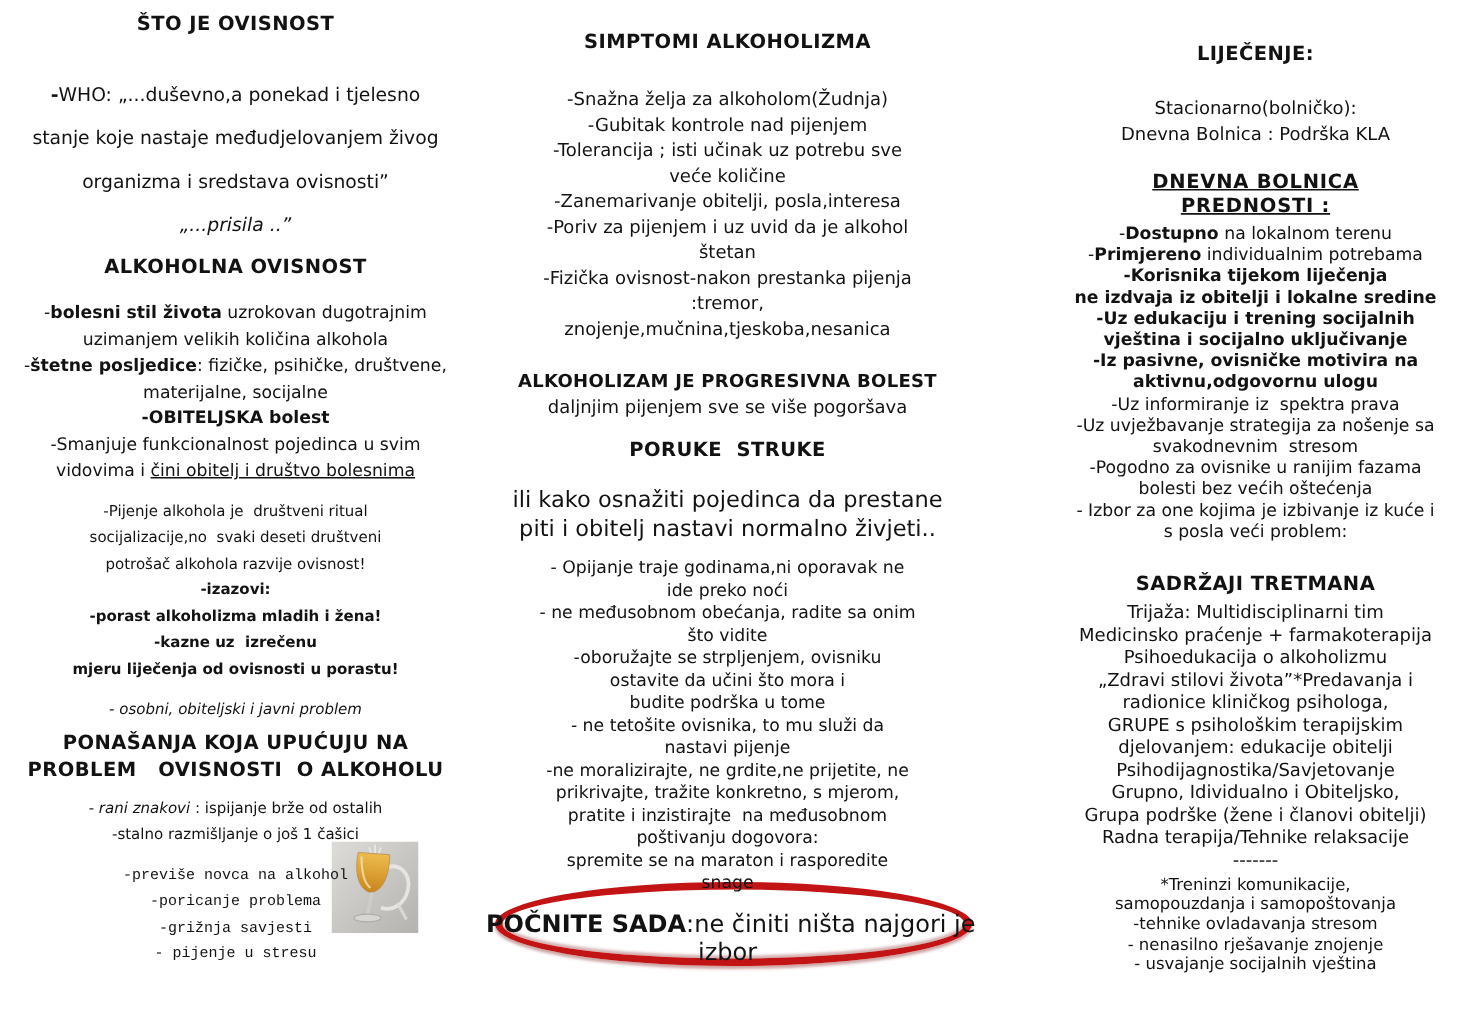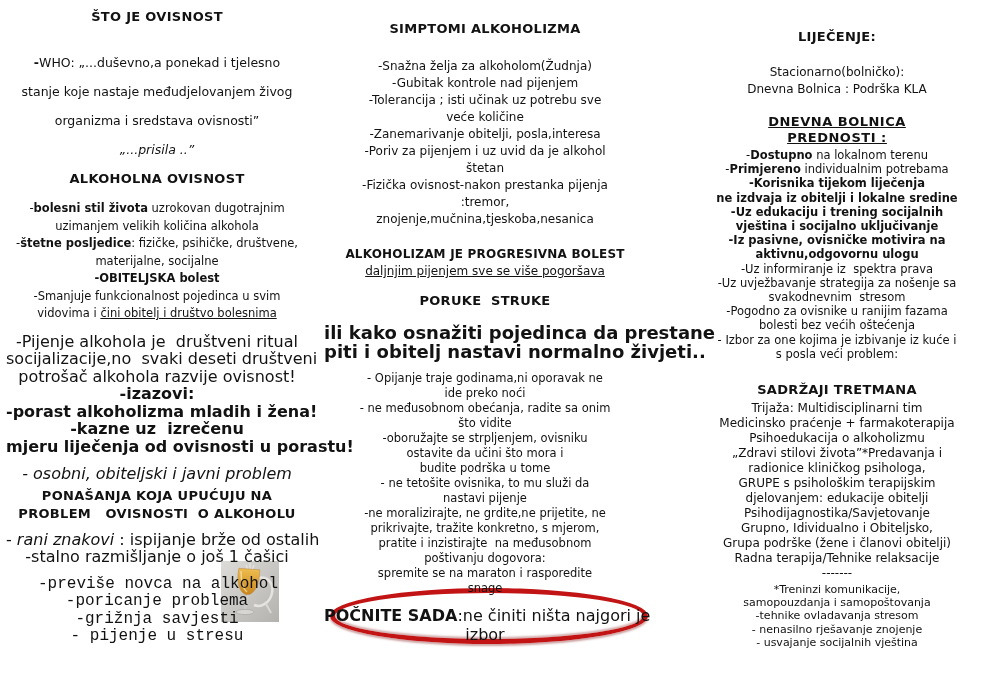--- a/index.html
+++ b/index.html
@@ -14,24 +14,24 @@
   #col-3 { left:684px; top:28px; width:306px; }
   .line { white-space:pre; }
   .b { font-weight:bold; }
   .i { font-style:italic; }
   .u { text-decoration:underline; }
 
   
   .k-h     { font-size:13px;   font-weight:bold; line-height:18px; letter-spacing:.3px; }
   .k-lead  { font-size:12.5px; line-height:29px; }
   .k-body12{ font-size:11.5px; line-height:17.5px; }
-  .k-body13{ font-size:16px;   line-height:17.5px;text-align:center; }
+  .k-body13{ font-size:10px;   line-height:17.5px;text-align:center; }
   .k-b17   { font-size:12px;   line-height:17px; }
   .k-h12   { font-size:12px;   font-weight:bold; line-height:17px; letter-spacing:.2px; }
-  .k-leadb { font-size:18px; font-weight:bold; line-height:18.5px; }
+  .k-leadb { font-size:15px; font-weight:normal; line-height:18.5px; }
   .k-b15   { font-size:11.5px; line-height:15px; }
   .k-ell   { font-size:16px; line-height:19px; }
   .k-h2    { font-size:13px;   font-weight:bold; line-height:16px; letter-spacing:.5px;text-decoration:underline; }
   .k-b14   { font-size:11.5px; line-height:14.2px; }
   .k-b15b  { font-size:12px;   line-height:15px; }
   .k-foot  { font-size:11px;   line-height:13.2px; }
   .narrow  { width:238px; }
 
   
   #pocnite-ellipse {
@@ -133,21 +133,21 @@
         <div class="line"><span>-Zanemarivanje obitelji, posla,interesa</span></div>
         <div class="line"><span>-Poriv za pijenjem i uz uvid da je alkohol</span></div>
         <div class="line"><span>štetan</span></div>
         <div class="line"><span>-Fizička ovisnost-nakon prestanka pijenja</span></div>
         <div class="line"><span>:tremor,</span></div>
         <div class="line"><span>znojenje,mučnina,tjeskoba,nesanica</span></div>
       </div>
       <div class="block k-h12" style="margin-top: 18px;">
         <div class="line"><span>ALKOHOLIZAM JE PROGRESIVNA BOLEST</span></div>
       </div>
-      <div class="block k-b17" style="margin-top: 0px; text-decoration: underline;">
+      <div class="block k-b17" style="margin-top: 0px;">
         <div class="line"><span>daljnjim pijenjem sve se više pogoršava</span></div>
       </div>
       <div class="block k-h" style="margin-top: 12px;">
         <div class="line"><span>PORUKE  STRUKE</span></div>
       </div>
       <div class="block k-leadb" style="margin-top: 14px;">
         <div class="line"><span>ili kako osnažiti pojedinca da prestane</span></div>
         <div class="line"><span>piti i obitelj nastavi normalno živjeti..</span></div>
       </div>
       <div class="block k-b15" style="margin-top: 10px;">

